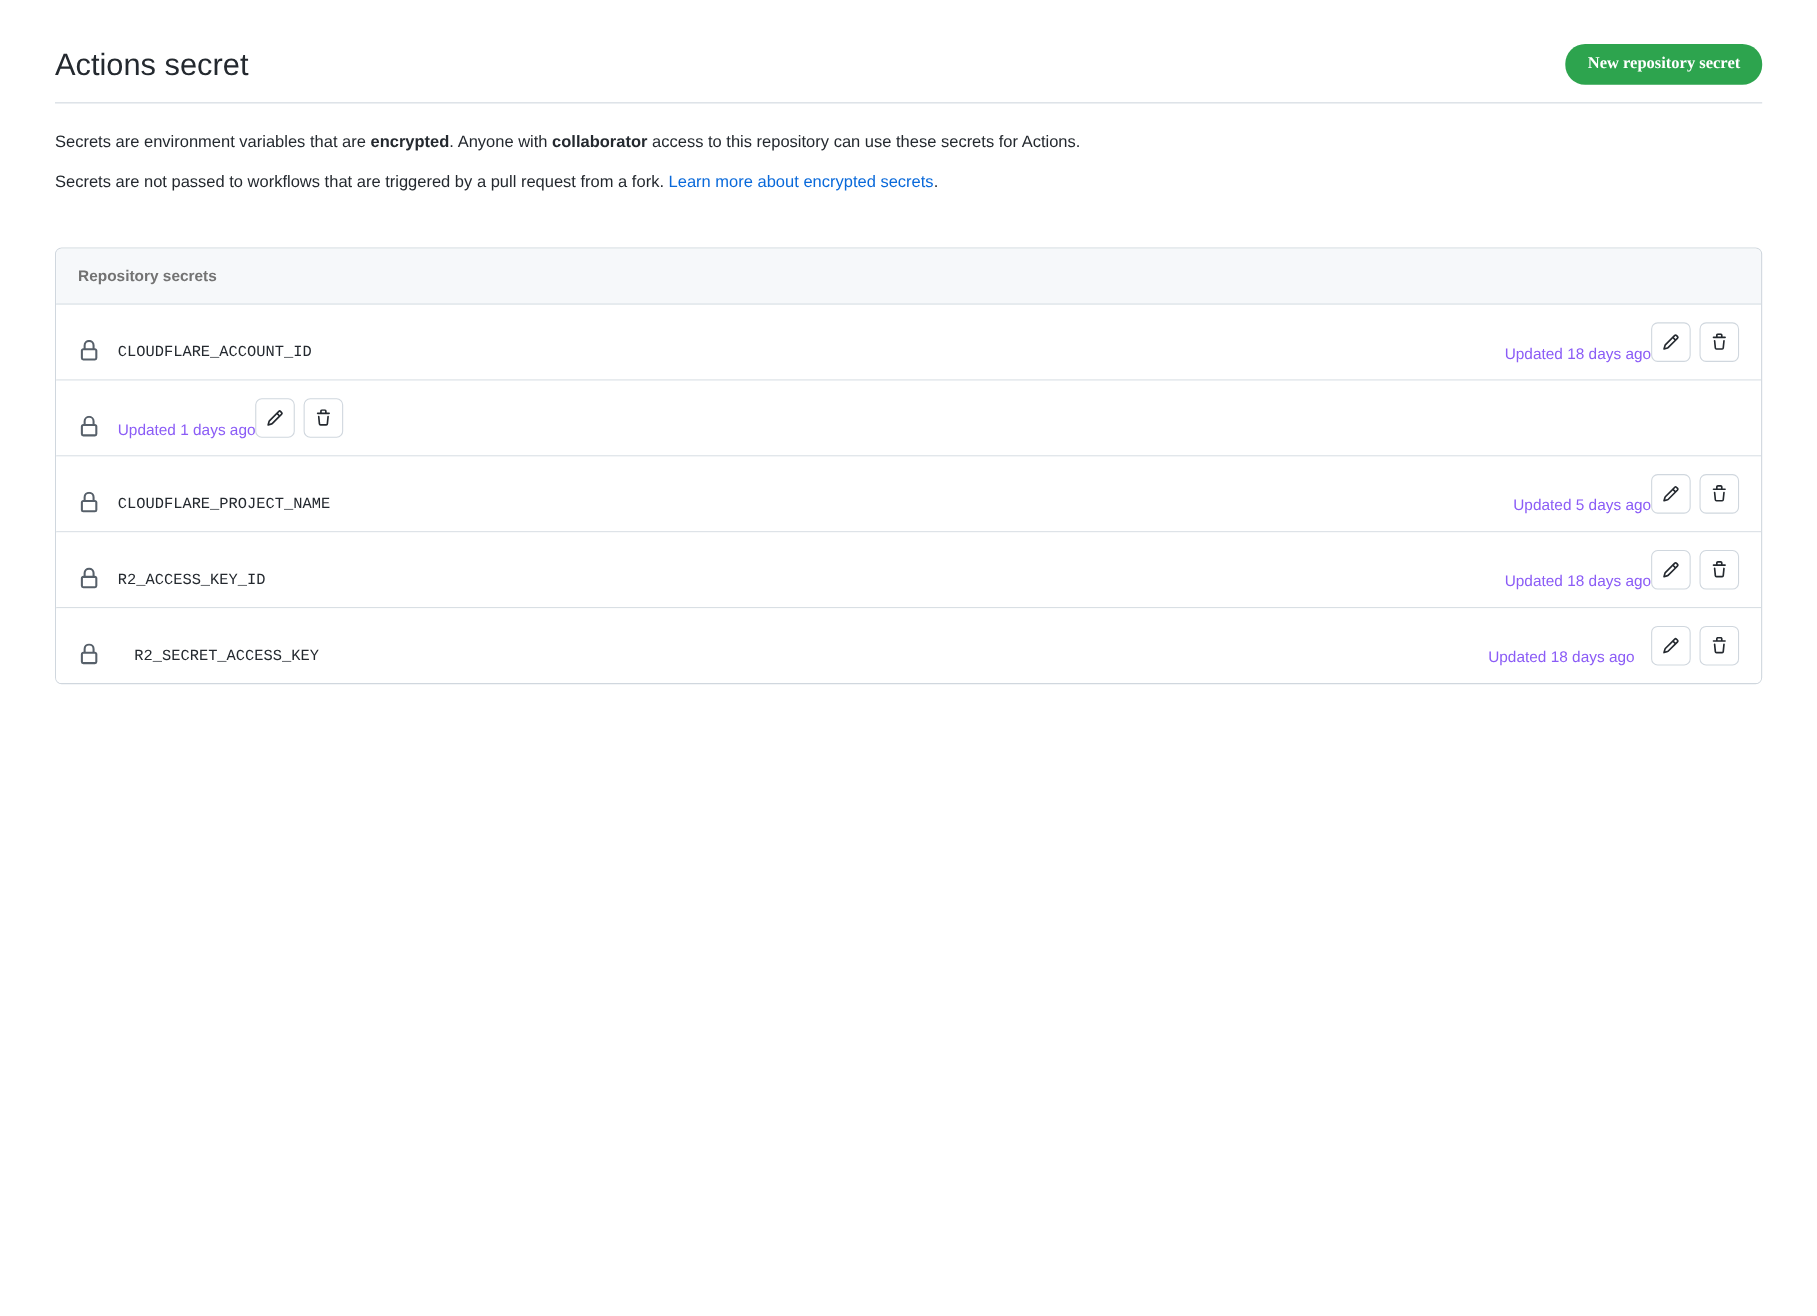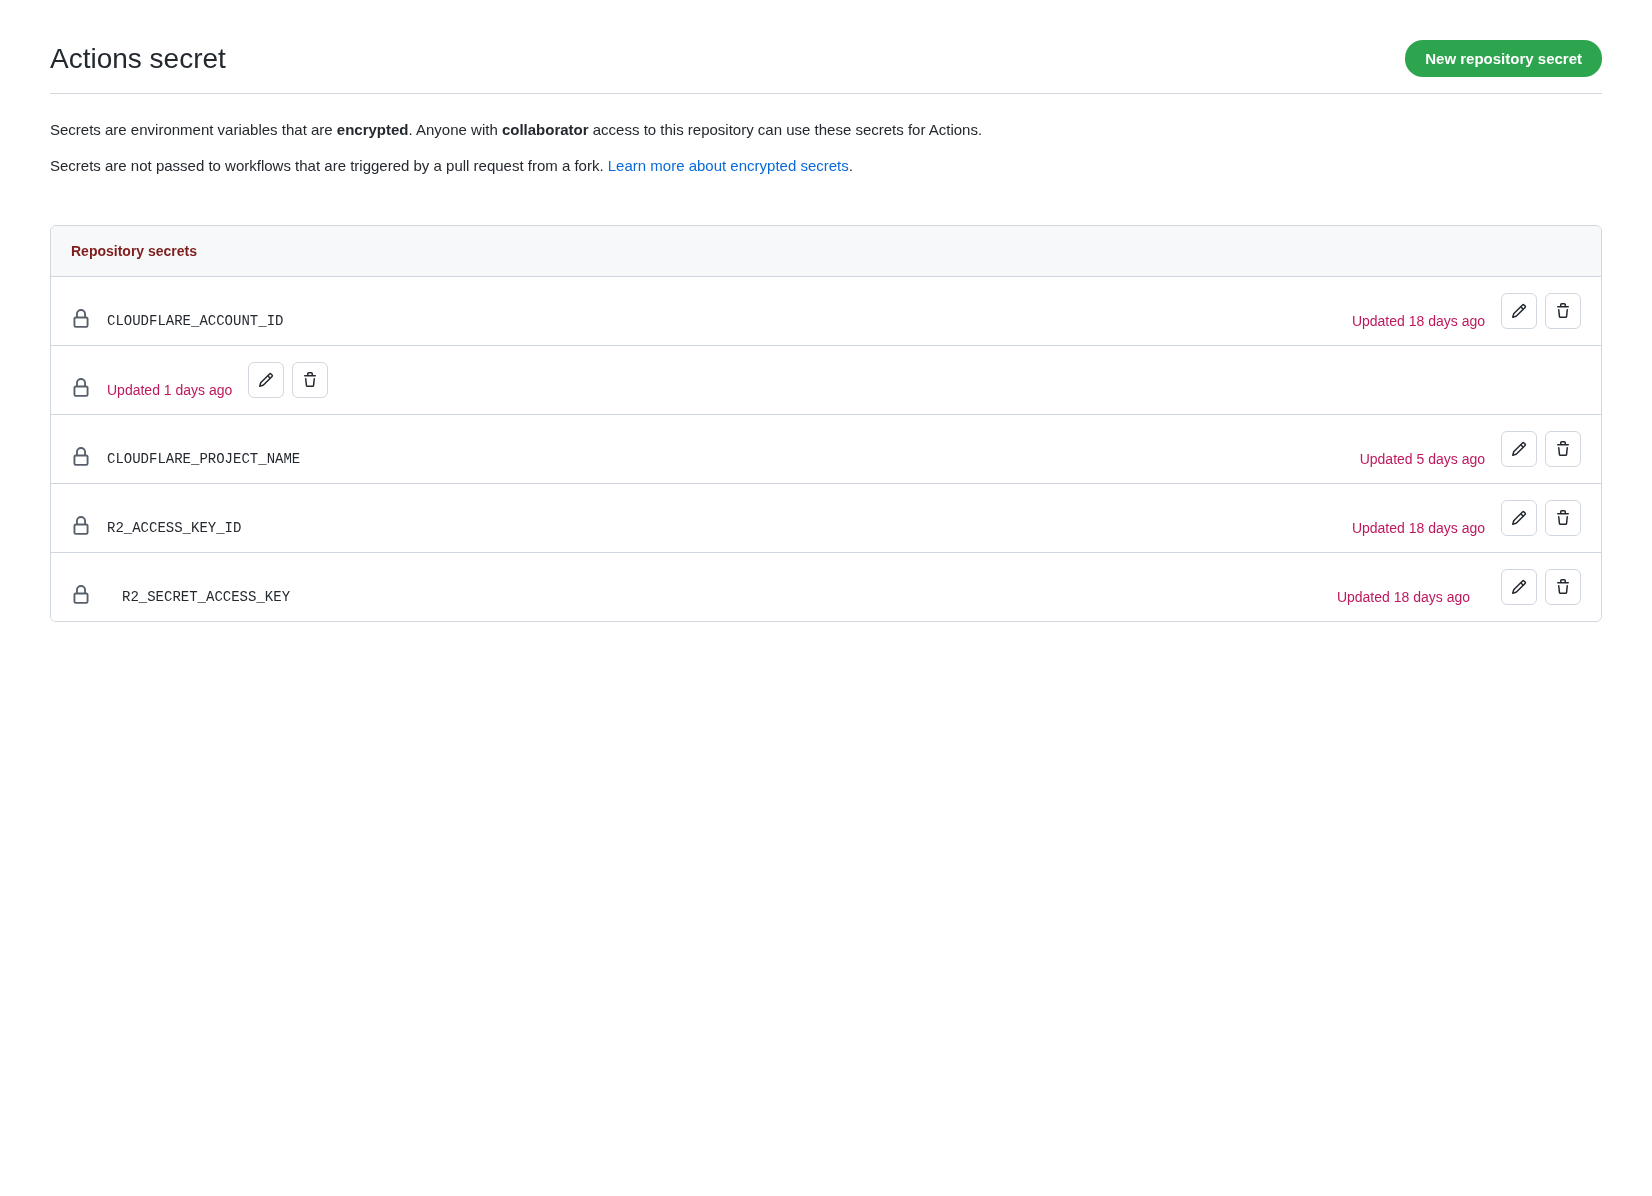--- a/index.html
+++ b/index.html
@@ -33,20 +33,21 @@
     .btn-new-secret {
       background-color: #2da44e;
       color: #ffffff;
       border: none;
       border-radius: 18px;
       padding: 10px 20px;
       font-size: 15px;
       font-weight: 600;
       cursor: pointer;
       white-space: nowrap;
+      font-family: Liberation Serif, serif;
     }
 
     .divider {
       border: none;
       border-top: 1px solid #d0d7de;
       margin-bottom: 24px;
     }
 
     .description {
       color: #24292f;
@@ -79,21 +80,21 @@
 
     .table-header {
       background-color: #f6f8fa;
       padding: 16px 20px;
       border-bottom: 1px solid #d0d7de;
     }
 
     .table-header-label {
       font-size: 14px;
       font-weight: 600;
-      color: #7f1d1d;
+      color: #737373;
     }
 
     .secret-row {
       display: flex;
       align-items: flex-end;
       padding: 16px 20px;
       border-bottom: 1px solid #d0d7de;
       background: #ffffff;
     }
 
@@ -113,22 +114,21 @@
     .secret-name {
       font-family: "SFMono-Regular", Consolas, "Liberation Mono", Menlo, monospace;
       font-size: 14px;
       font-weight: 400;
       color: #24292f;
       flex: 1;
     }
 
     .secret-updated {
       font-size: 14px;
-      color: #be185d;
-      margin-right: 16px;
+      color: #8b5cf6;
     }
 
     .action-buttons {
       display: flex;
       gap: 8px;
     }
 
     .action-btn {
       display: flex;
       align-items: center;

